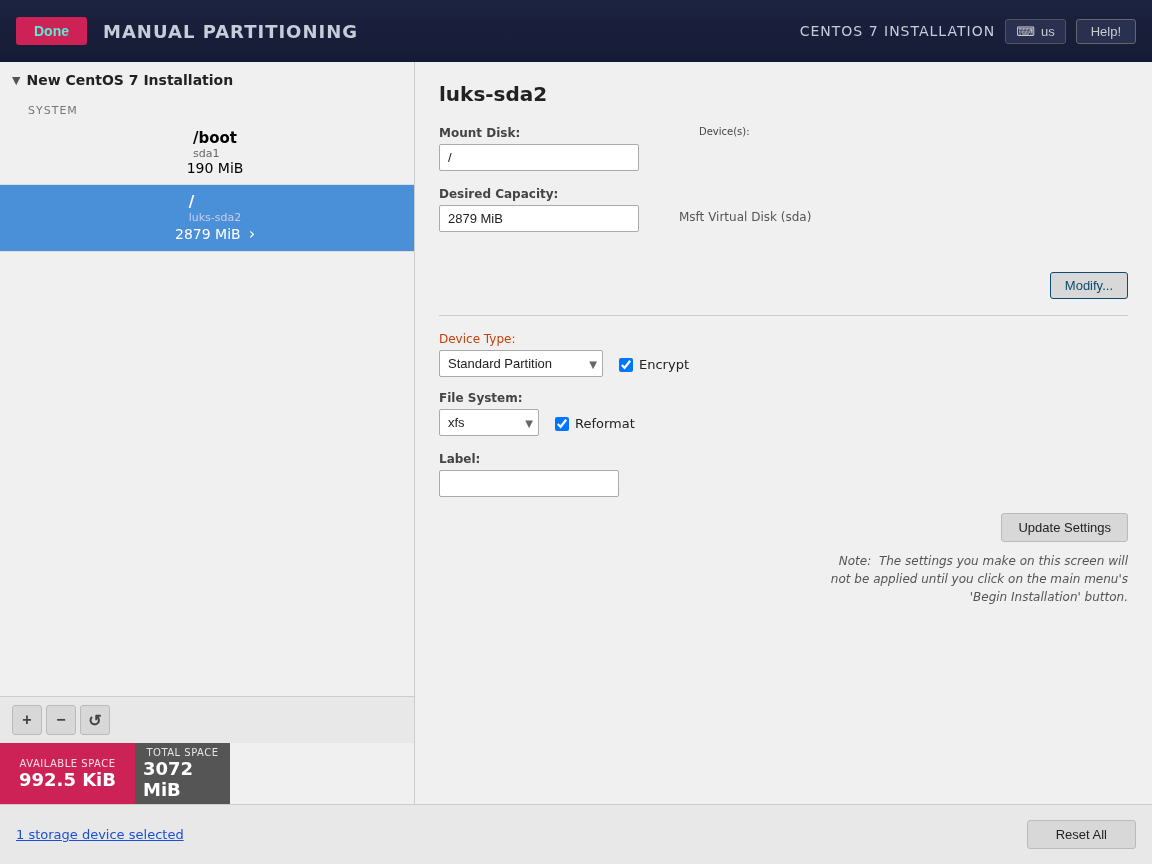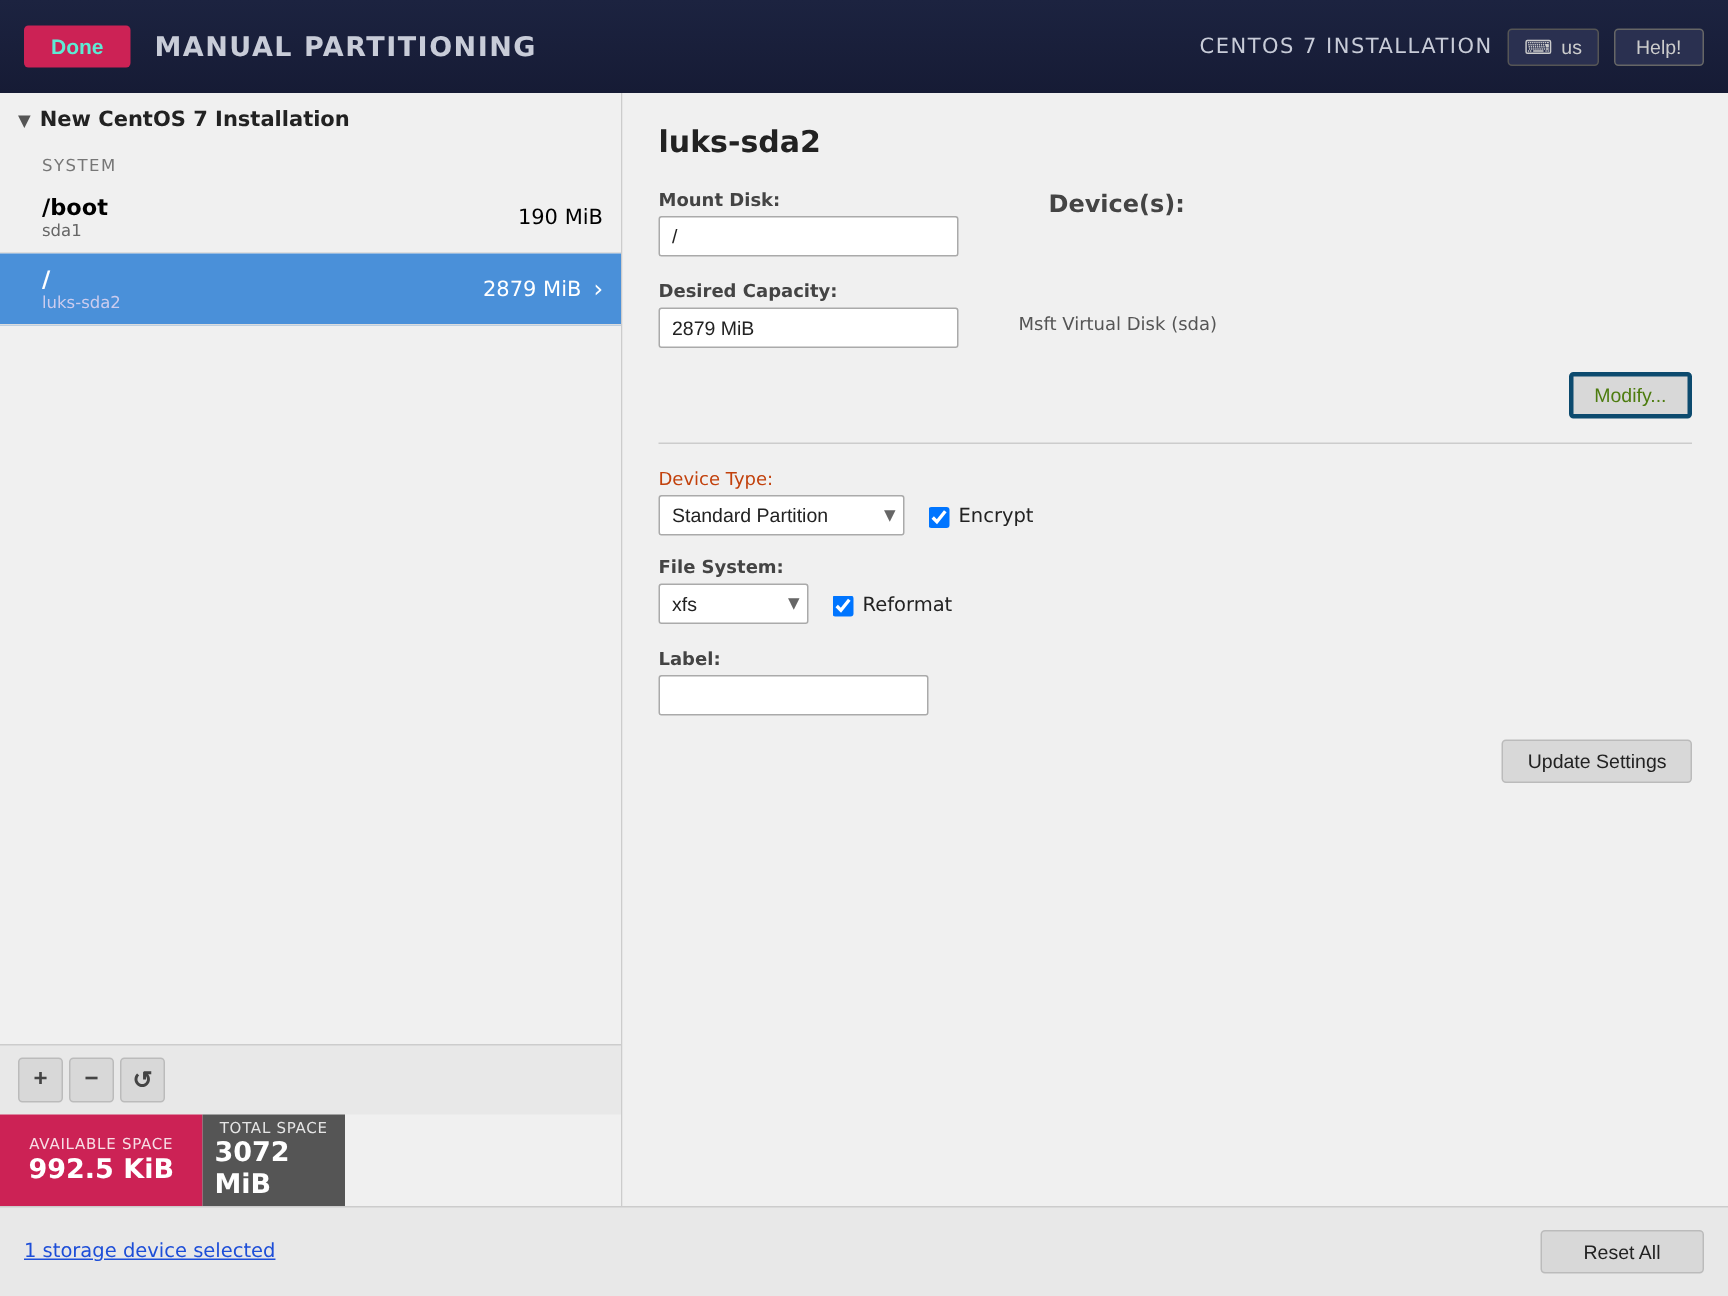--- a/index.html
+++ b/index.html
@@ -118,20 +118,21 @@
       text-transform: uppercase;
       letter-spacing: 1px;
     }
     .partition-item {
       padding: 8px 12px 8px 28px;
       display: flex;
       align-items: center;
       justify-content: space-between;
       cursor: pointer;
       border-bottom: 1px solid #ddd;
+      flex-direction: column;
     }
     .partition-item.selected {
       background: #4a90d9;
       color: white;
     }
     .partition-left {
       display: flex;
       flex-direction: column;
     }
     .partition-mount {
@@ -278,40 +279,40 @@
       padding: 5px 8px;
       font-size: 13px;
       color: #222;
       width: 200px;
     }
 
     .devices-section {
       margin-left: 30px;
     }
     .devices-label {
-      font-size: 16px;
+      font-size: 10px;
       color: #444;
-      font-weight: bold;
+      font-weight: normal;
       margin-bottom: 4px;
     }
     .device-disk {
       font-size: 12px;
       color: #555;
       margin-top: 8px;
     }
 
     .modify-btn {
       background: #d8d8d8;
-      border: 3px solid #0c4a6e;
+      border: 1px solid #0c4a6e;
       border-radius: 3px;
       padding: 5px 14px;
       cursor: pointer;
       font-size: 13px;
-      color: #4d7c0f;
-      margin-top: 0;
+      color: #0c4a6e;
+      margin-top: 24px;
     }
 
     .separator {
       border: none;
       border-top: 1px solid #ccc;
       margin: 16px 0;
     }
 
     .device-type-row {
       display: flex;
@@ -558,20 +559,25 @@
     <div class="label-name-row">
       <div class="form-group">
         <label>Label:</label>
         <input class="form-input label-input" type="text" value="" style="">
       </div>
     </div>
 
     <div class="update-settings-row">
       <button class="update-settings-btn">Update Settings</button>
     </div>
+    <div class="note-text">
+      Note:&nbsp; The settings you make on this screen will<br>
+      not be applied until you click on the main menu's<br>
+      'Begin Installation' button.
+    </div>
   </div>
 
 </div>
 
 <div class="bottom-bar">
   <a class="storage-link">1 storage device selected</a>
   <button class="reset-all-btn">Reset All</button>
 </div>
 
 </body></html>

